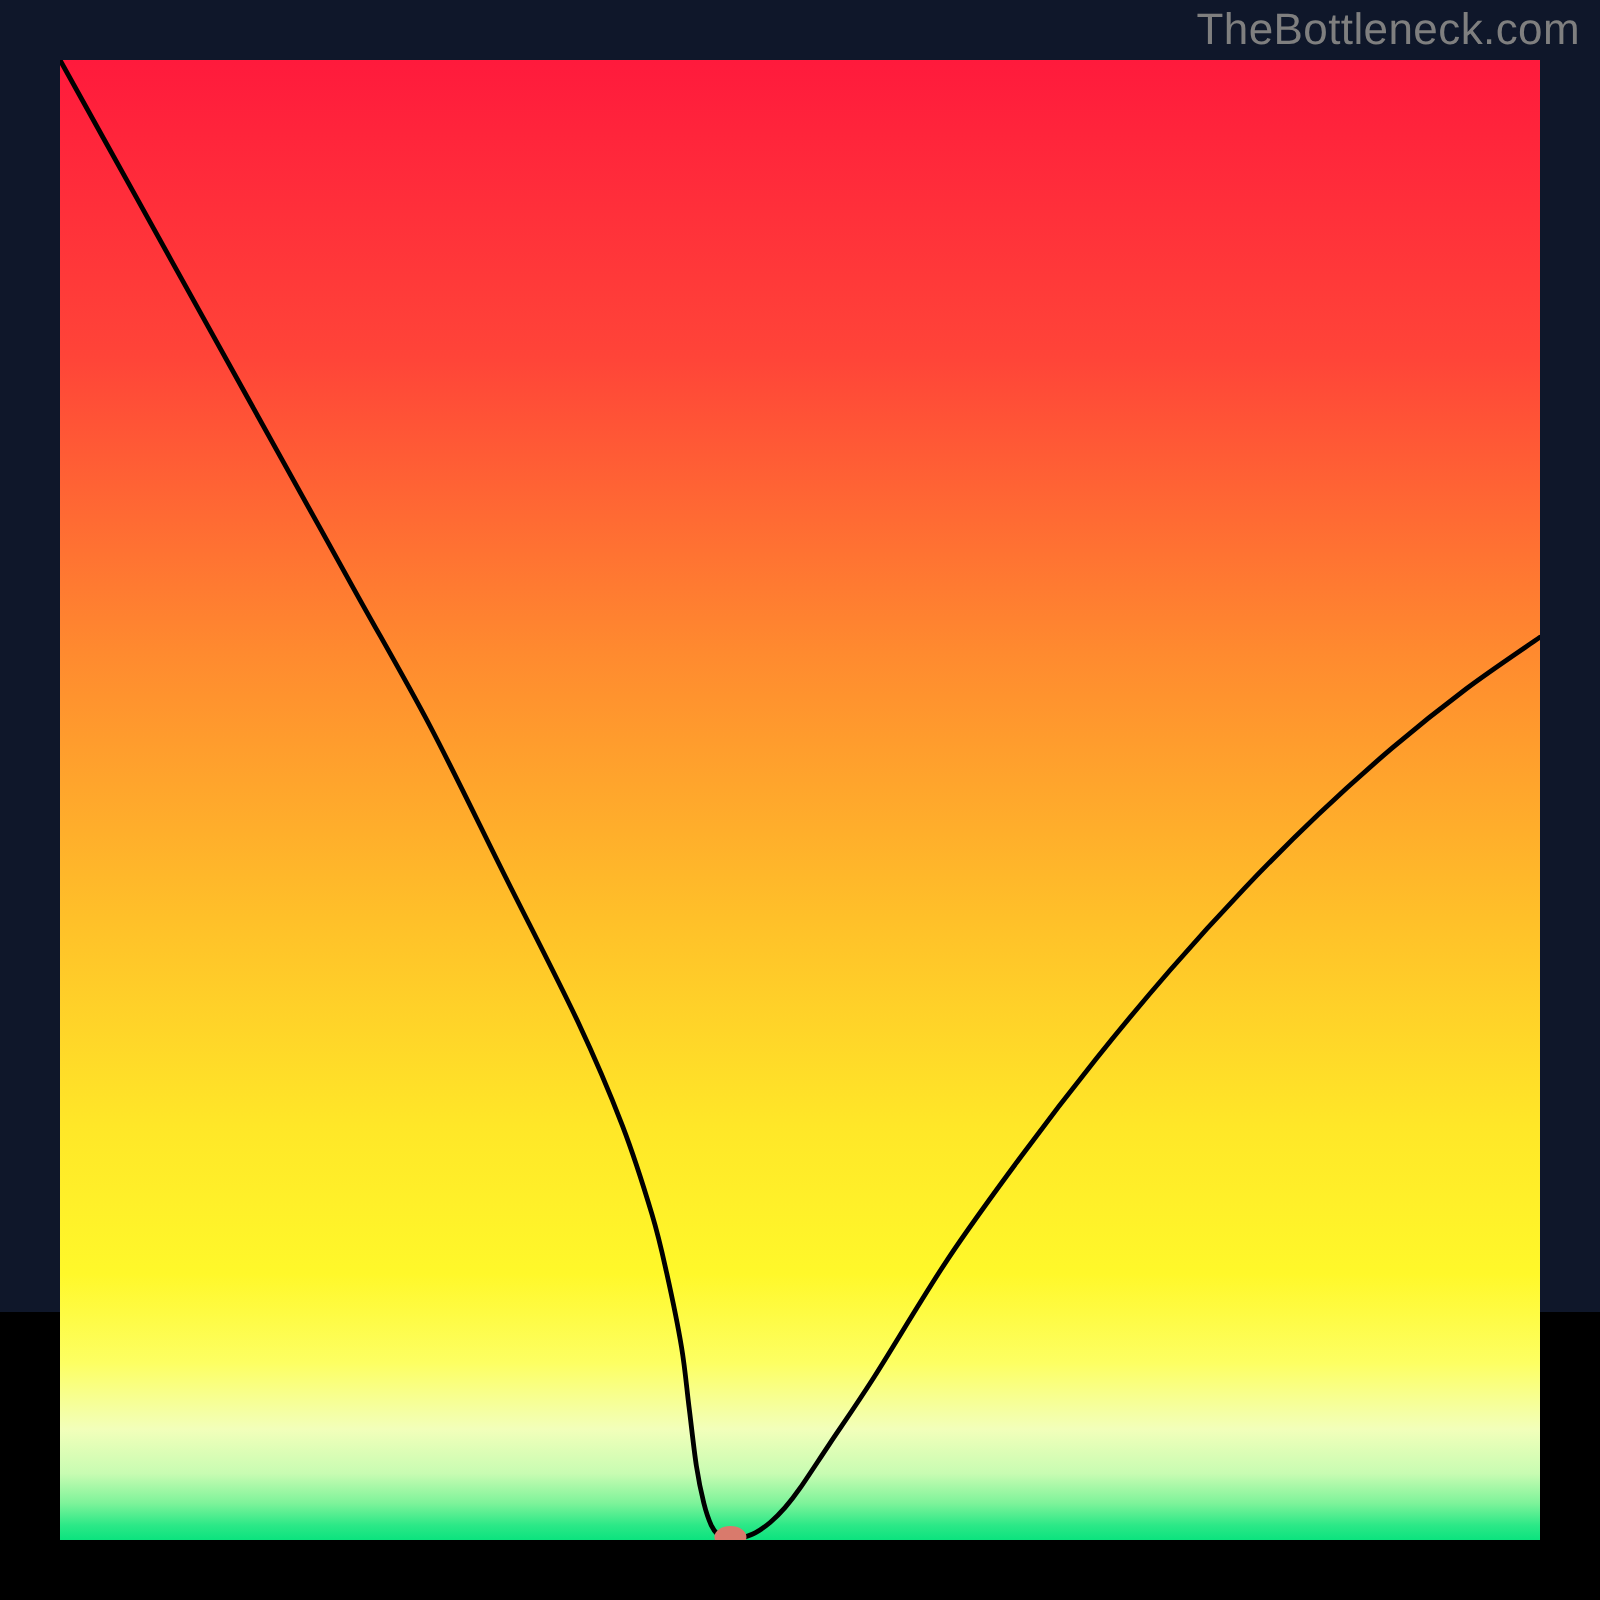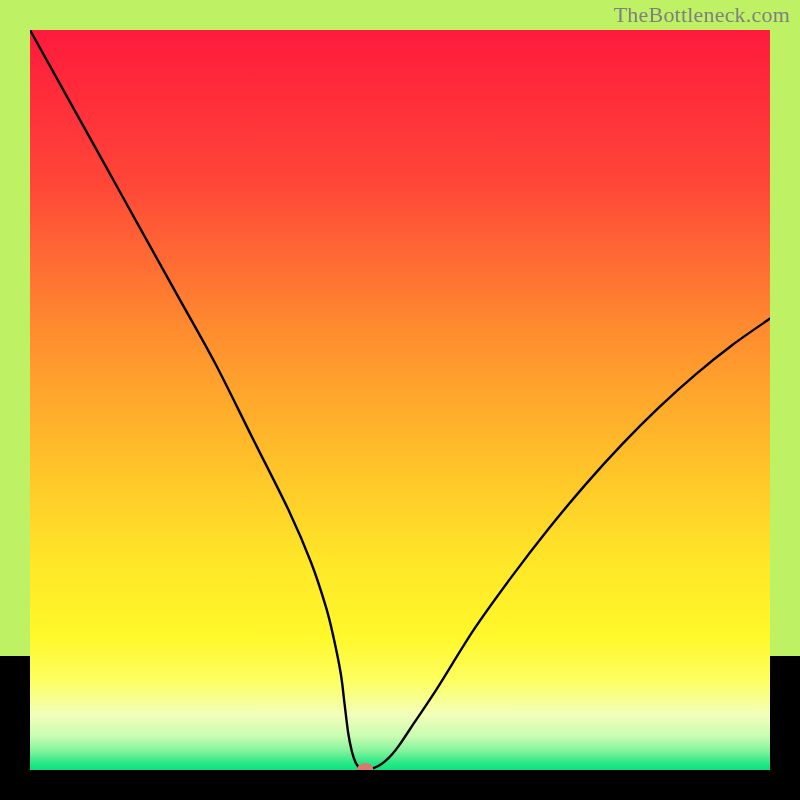--- a/index.html
+++ b/index.html
@@ -10,22 +10,21 @@
     background: #000;
     overflow: hidden;
     font-family: Arial, Helvetica, sans-serif;
   }
   .frame {
     position: absolute;
     left: 0;
     top: 0;
     width: 800px;
     height: 656px;
-    background: #bef264;
-    font-family: Liberation Serif, serif;
+    background: #0f172a;
   }
   .watermark {
     position: absolute;
     top: 2px;
     right: 10px;
     color: #7f7f7f;
     font-size: 22px;
     letter-spacing: 0.2px;
     font-weight: 400;
   }

